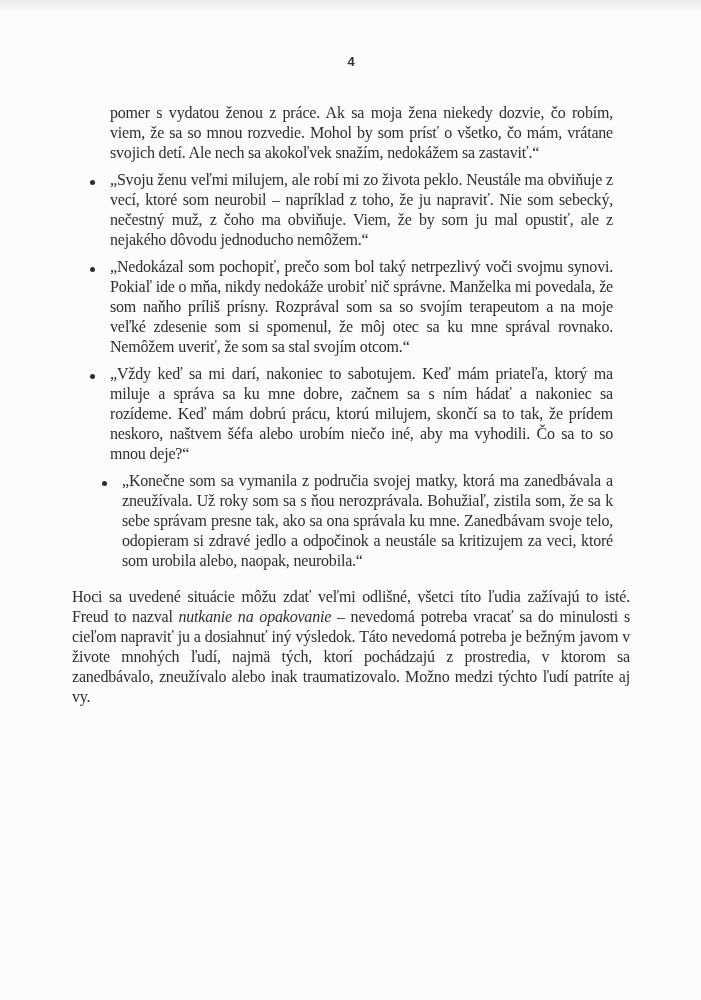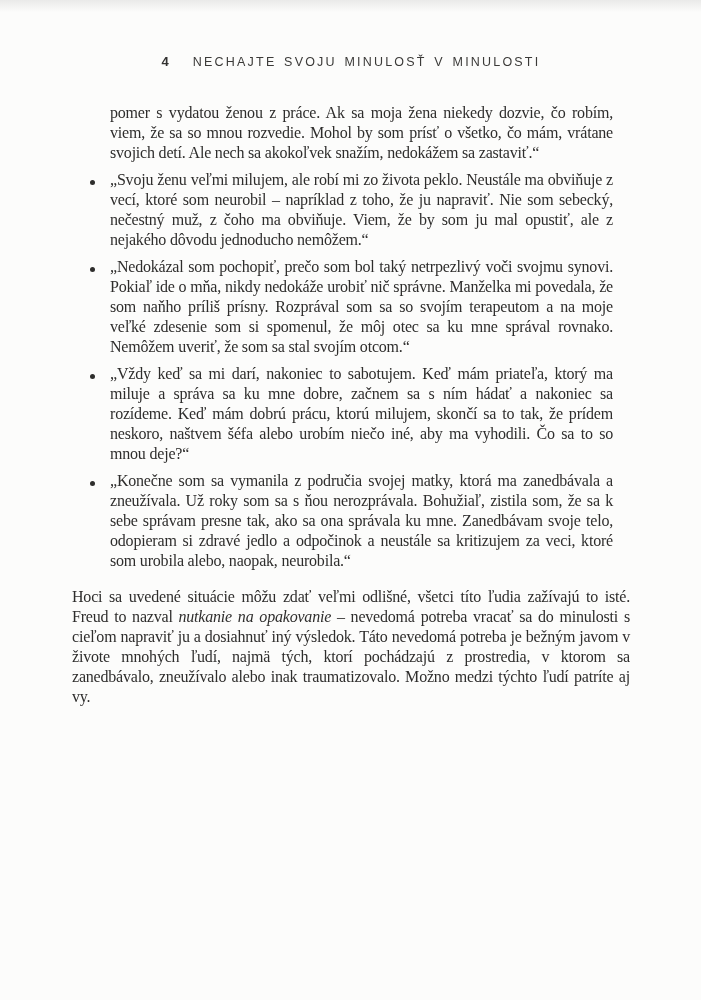--- a/index.html
+++ b/index.html
@@ -59,21 +59,21 @@
 
   ul.quote-list {
     list-style: none;
     margin: 0;
     padding: 0;
   }
   ul.quote-list li {
     position: relative;
     margin: 0 0 7px 0;
   }
-  ul.quote-list li:last-child { margin-bottom: 0; }
+  ul.quote-list li:last-child { margin-bottom: 0; margin-left: 12px; }
   ul.quote-list .bullet {
     position: absolute;
     left: -20px;
     top: 10px;
     width: 5px;
     height: 5px;
     border-radius: 50%;
     background: #2e2d2c;
   }
 
@@ -82,21 +82,20 @@
   }
   p.closing em { }
 </style>
 </head>
 <body>
 
 <div class="page">
 
   <header class="running-head">
     <span class="page-number">4</span>
-    <span class="running-title">NECHAJTE SVOJU MINULOSŤ V MINULOSTI</span>
   </header>
 
   <div class="body-text">
 
     <section class="quote-block">
       <p class="continuation">pomer s vydatou ženou z práce. Ak sa moja žena niekedy dozvie, čo robím, viem, že sa so mnou rozvedie. Mohol by som prísť o všetko, čo mám, vrátane svojich detí. Ale nech sa akokoľvek snažím, nedokážem sa zastaviť.“</p>
 
       <ul class="quote-list">
         <li class="quote-item"><span class="bullet"></span><span class="quote-text">„Svoju ženu veľmi milujem, ale robí mi zo života peklo. Neustále ma obviňuje z vecí, ktoré som neurobil – napríklad z toho, že ju napraviť. Nie som sebecký, nečestný muž, z čoho ma obviňuje. Viem, že by som ju mal opustiť, ale z nejakého dôvodu jednoducho nemôžem.“</span></li>
         <li class="quote-item"><span class="bullet"></span><span class="quote-text">„Nedokázal som pochopiť, prečo som bol taký netrpezlivý voči svojmu synovi. Pokiaľ ide o mňa, nikdy nedokáže urobiť nič správne. Manželka mi povedala, že som naňho príliš prísny. Roz­prával som sa so svojím terapeutom a na moje veľké zdesenie som si spomenul, že môj otec sa ku mne správal rovnako. Nemôžem uveriť, že som sa stal svojím otcom.“</span></li>

